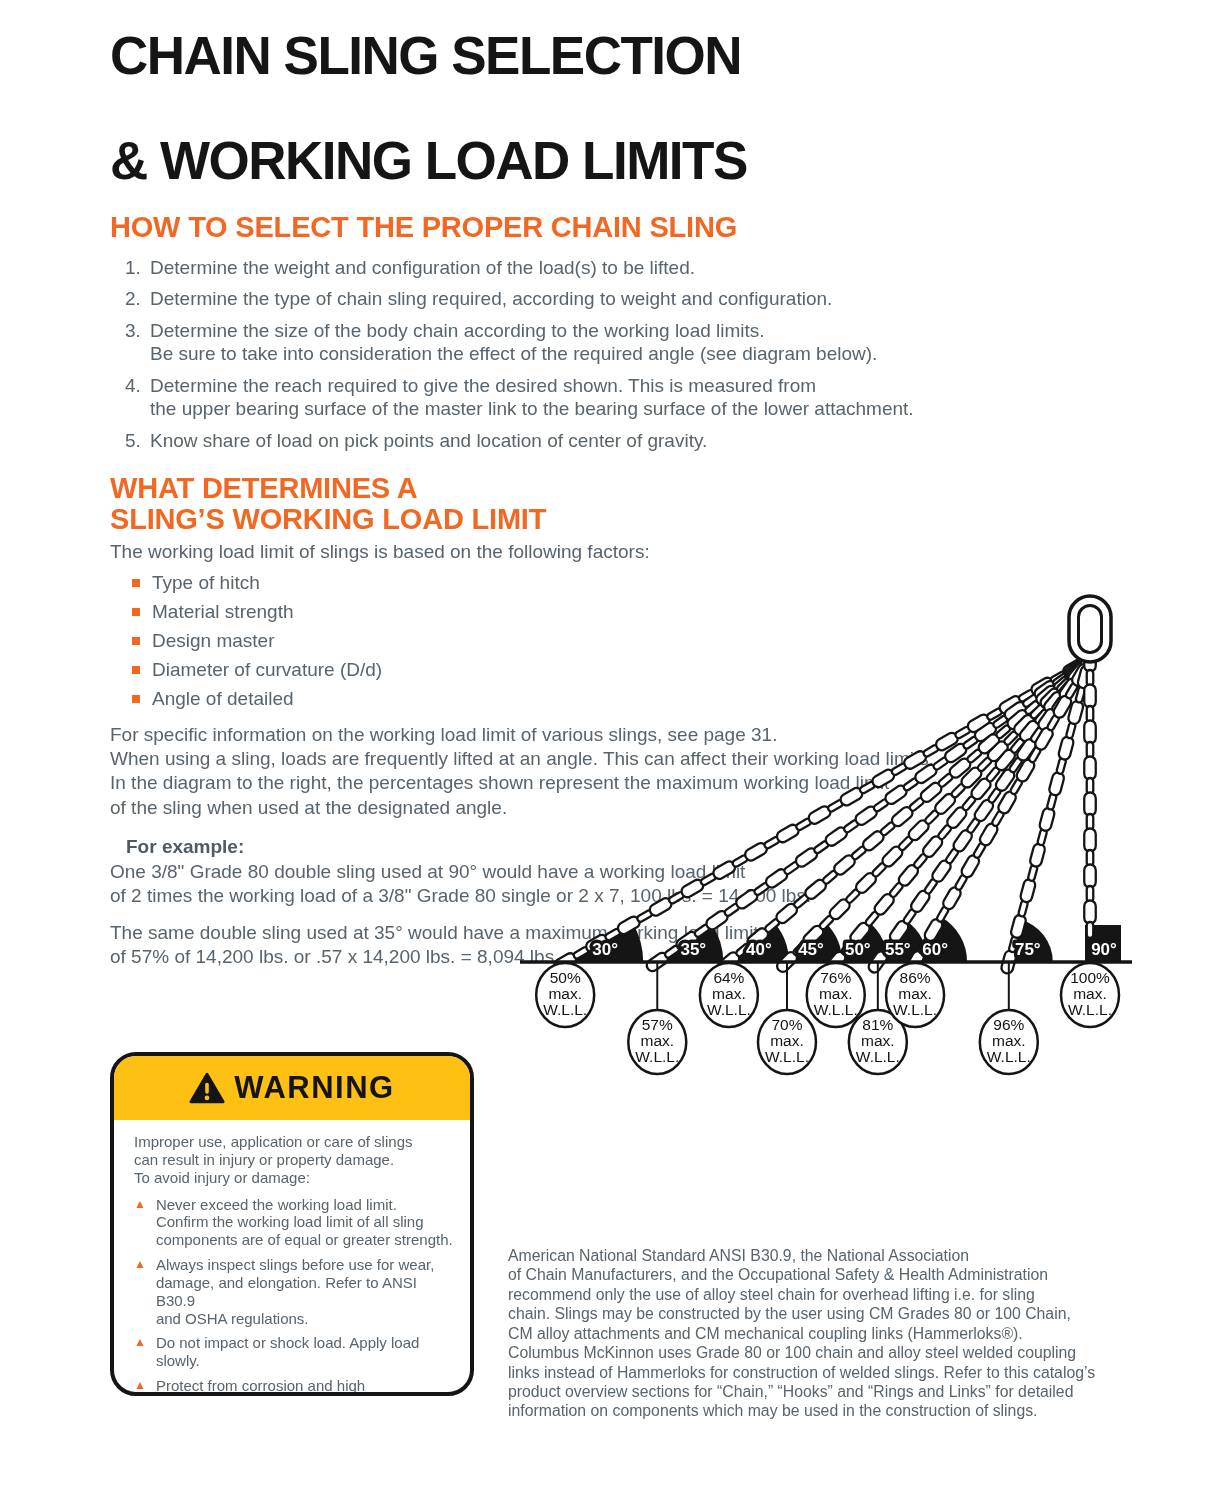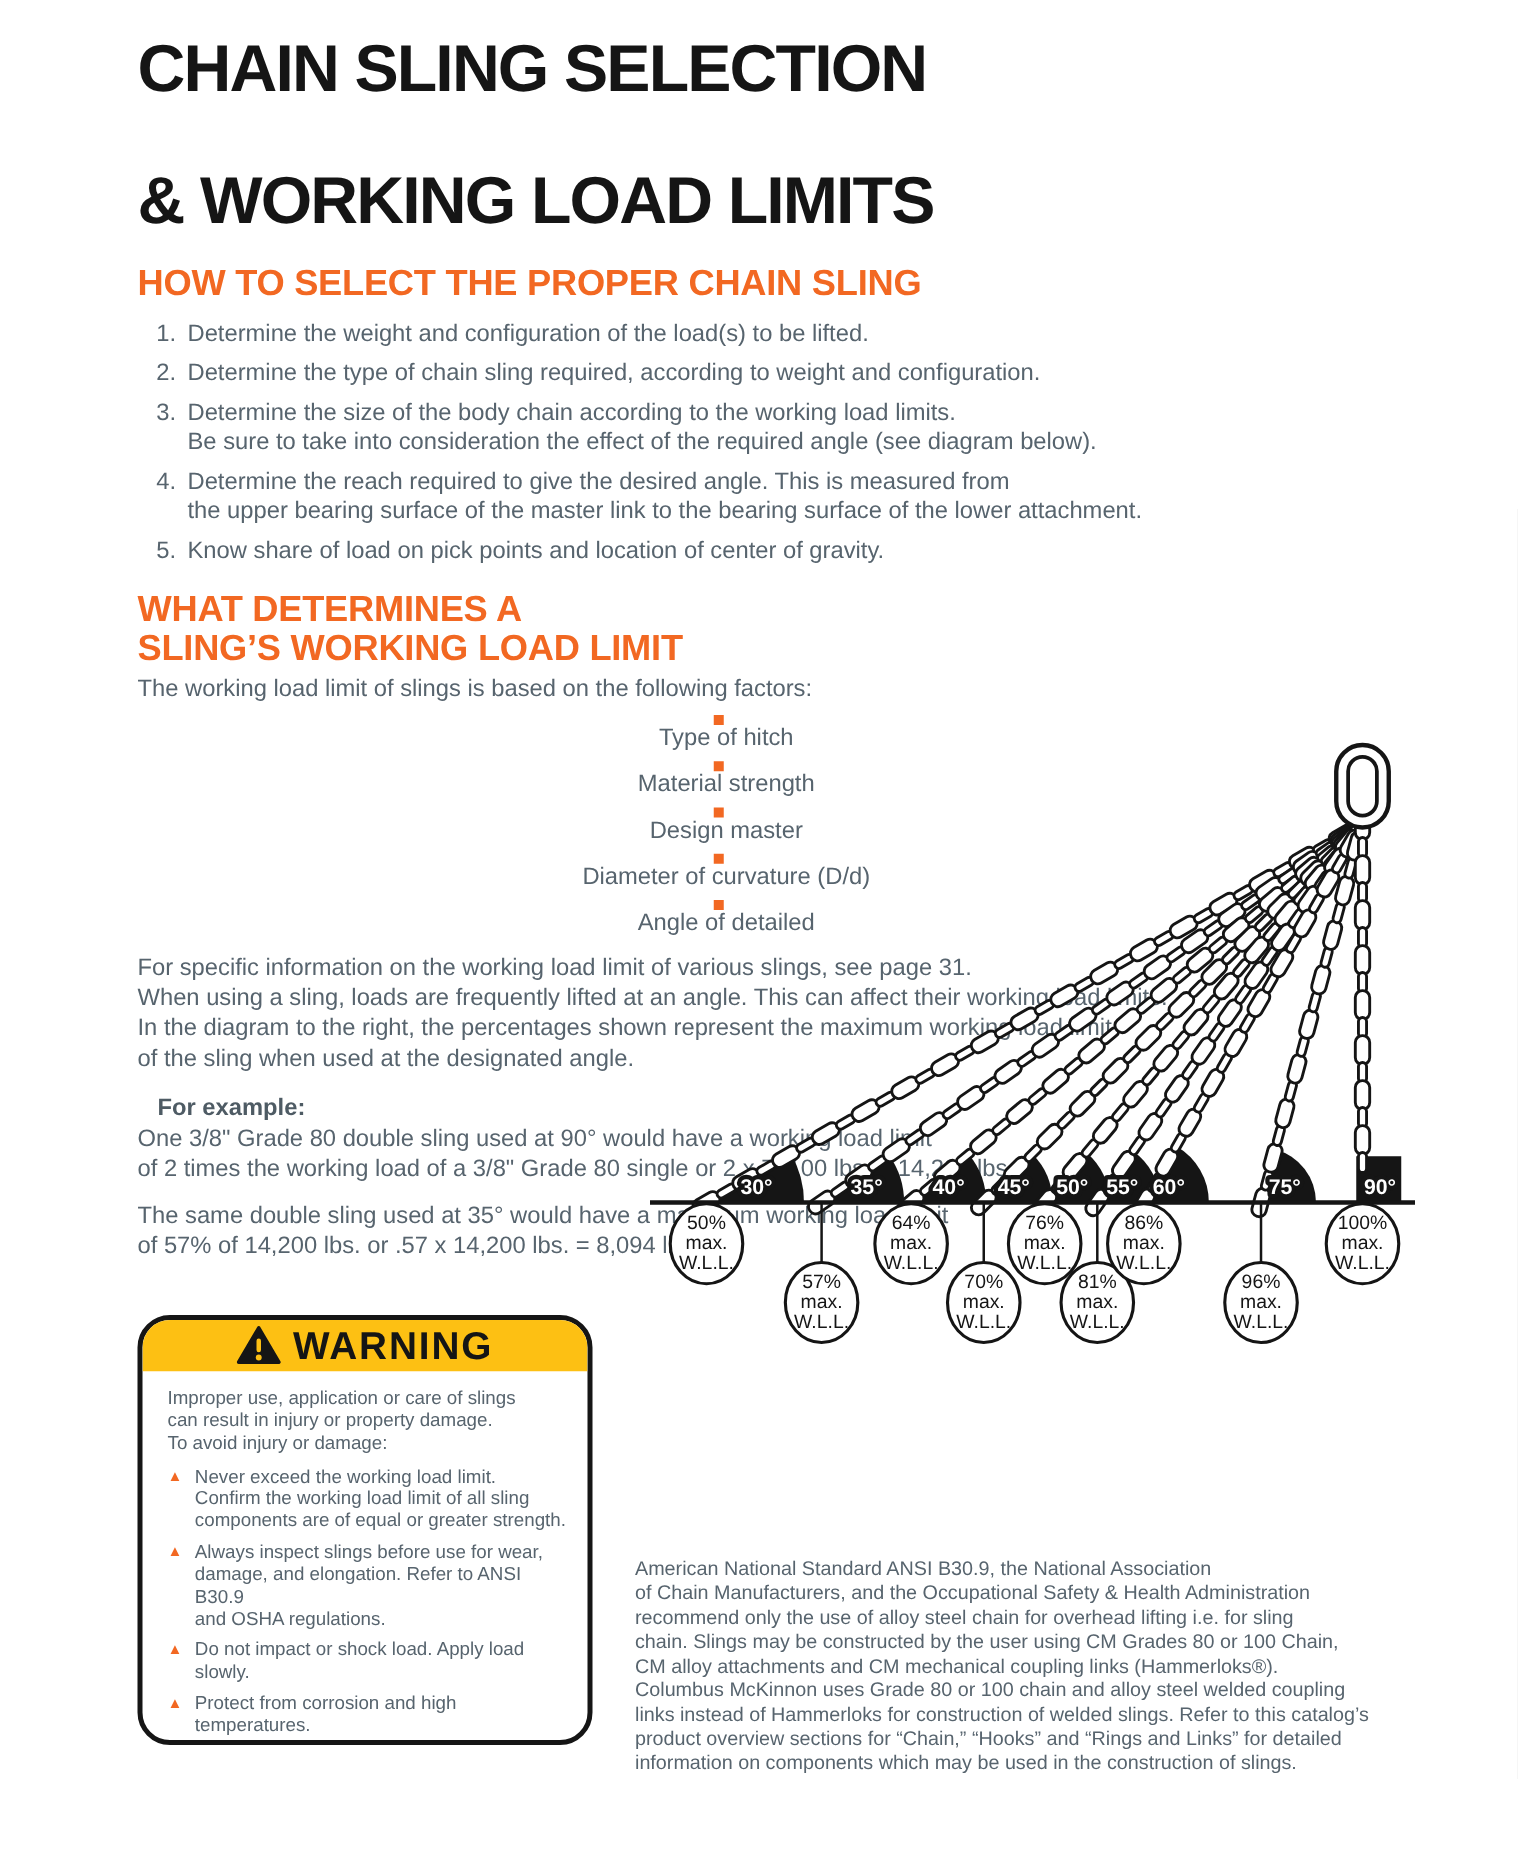--- a/index.html
+++ b/index.html
@@ -14,33 +14,33 @@
   .h2.howto{margin:25px 0 12px 0;}
   .h2.det{margin:20px 0 6px 0;white-space:pre-line;}
 
   .steps{list-style:none;margin:0;padding:0;color:#57646E;font-size:19px;line-height:1.24;}
   .step{display:flex;margin:0 0 8px 15px;}
   .step-num{flex:none;width:25px;}
   .step-text{white-space:pre-line;}
 
   .intro{color:#57646E;font-size:19px;margin:6px 0 0 0;}
   .factors{list-style:none;margin:9px 0 0 0;padding:0 0 0 22px;color:#57646E;font-size:19px;}
-  .factor{display:flex;align-items:center;margin:7px 0;flex-direction:column;}
+  .factor{display:flex;align-items:center;margin:7px 0;}
   .sq{flex:none;width:8px;height:8px;background:#F26822;margin-right:12px;}
 
   .para{color:#57646E;font-size:19px;line-height:1.27;white-space:pre-line;margin:13px 0 0 0;}
   .ex-label{color:#4E5B64;font-weight:bold;font-size:19px;margin:16px 0 0 16px;}
   .para.tight{margin-top:2px;}
 
   .diagram{position:absolute;left:500px;top:560px;width:660px;height:520px;}
 
   .warning{position:absolute;left:110px;top:1052px;width:364px;height:344px;
            box-sizing:border-box;border:4px solid #151515;border-radius:26px;
            background:#fff;overflow:hidden;}
-  .warn-head{background:#FDC013;height:41px;display:flex;align-items:center;
+  .warn-head{background:#FDC013;height:64px;display:flex;align-items:center;
              justify-content:center;gap:9px;}
   .warn-title{color:#151515;font-weight:900;font-size:31px;letter-spacing:1.5px;}
   .warn-body{padding:13px 16px 0 20px;color:#57646E;font-size:15px;line-height:1.19;}
   .warn-intro{white-space:pre-line;margin-bottom:9px;}
   .warn-item{display:flex;margin:7px 0;}
   .tri{flex:none;color:#F26822;font-size:12px;margin:1px 10px 0 0;}
   .warn-text{white-space:pre-line;}
 
   .footer-note{position:absolute;left:508px;top:1246px;width:606px;color:#57646E;
                font-size:15.8px;line-height:1.23;white-space:pre-line;}
@@ -65,21 +65,21 @@
           <span class="step-num">2.</span>
           <span class="step-text">Determine the type of chain sling required, according to weight and configuration.</span>
         </li>
       <li class="step">
           <span class="step-num">3.</span>
           <span class="step-text">Determine the size of the body chain according to the working load limits.
 Be sure to take into consideration the effect of the required angle (see diagram below).</span>
         </li>
       <li class="step">
           <span class="step-num">4.</span>
-          <span class="step-text">Determine the reach required to give the desired angle. This is measured from
+          <span class="step-text">Determine the reach required to give the desired shown. This is measured from
 the upper bearing surface of the master link to the bearing surface of the lower attachment.</span>
         </li>
       <li class="step">
           <span class="step-num">5.</span>
           <span class="step-text">Know share of load on pick points and location of center of gravity.</span>
         </li>
     </ol>
 
     <div class="h2 det">WHAT DETERMINES A
 SLING’S WORKING LOAD LIMIT</div>

